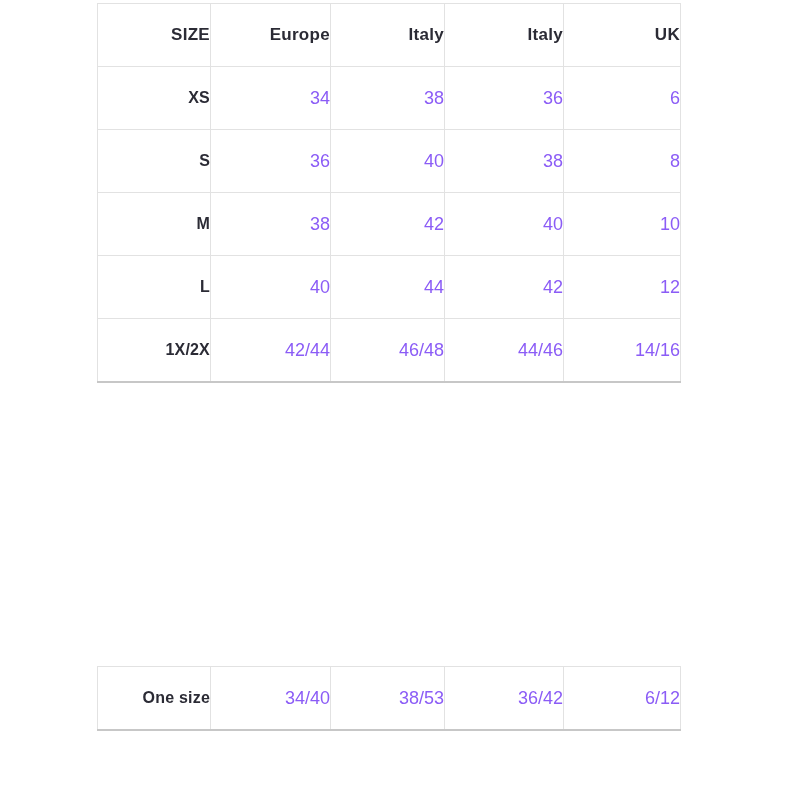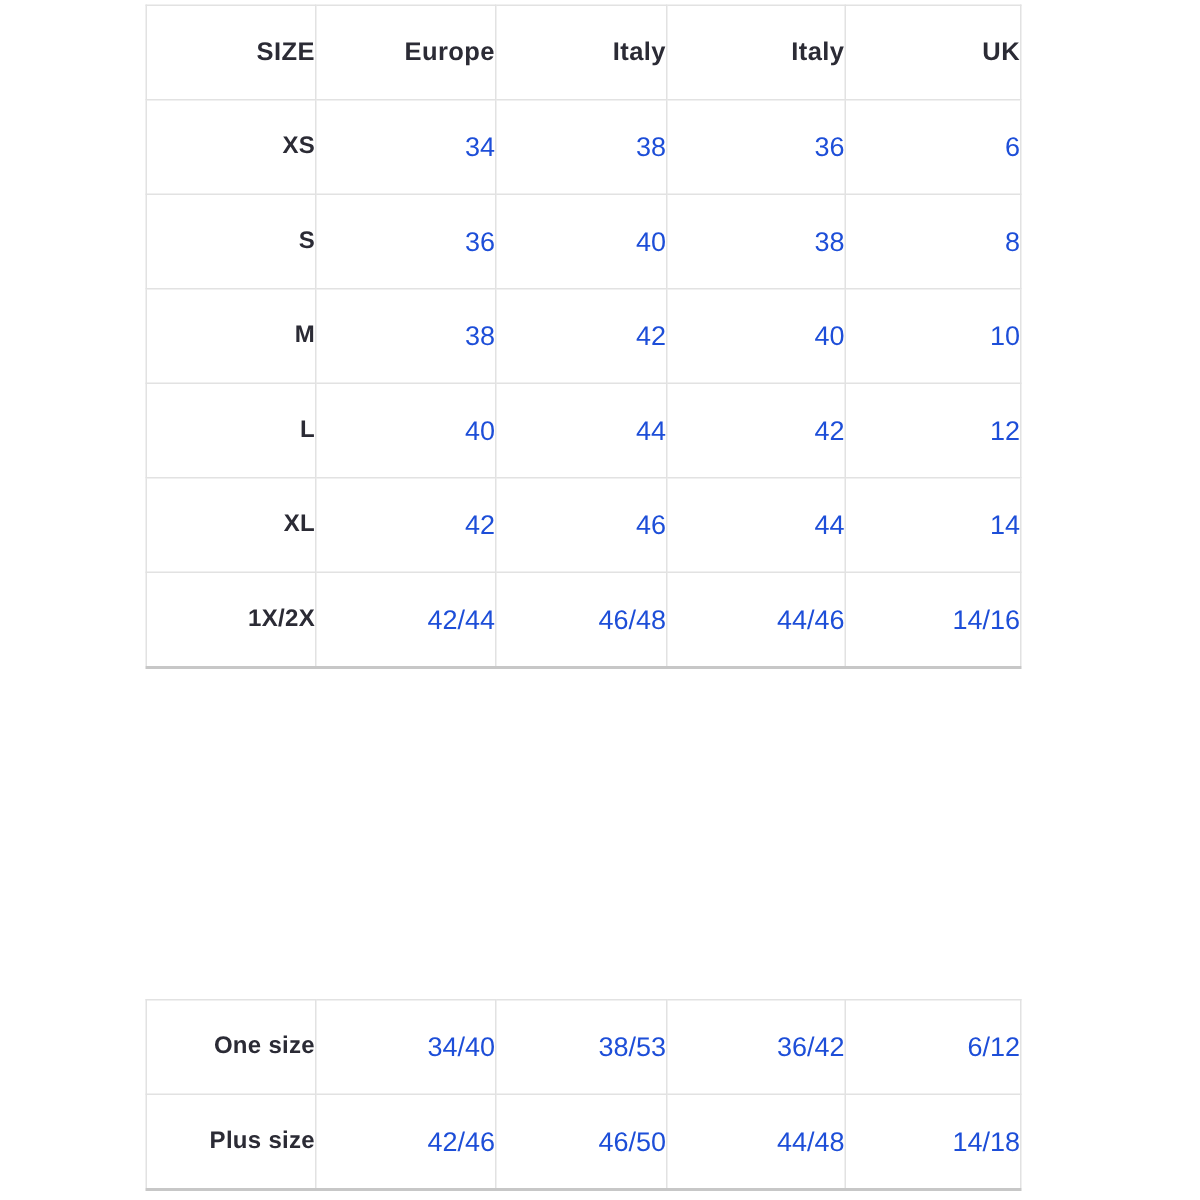--- a/index.html
+++ b/index.html
@@ -49,21 +49,21 @@
   }
   .size-table th.rowlabel {
     font-weight: 700;
     font-size: 16px;
     color: #2b2b35;
     letter-spacing: 0.2px;
   }
   .size-table td {
     font-weight: 400;
     font-size: 18px;
-    color: #1d4ed8;
+    color: #8b5cf6;
   }
   col.c-size   { width: 113px; }
   col.c-europe { width: 120px; }
   col.c-italy  { width: 114px; }
   col.c-france { width: 119px; }
   col.c-uk     { width: 117px; }
 </style>
 </head>
 <body>
 
@@ -109,27 +109,20 @@
         <td>10</td>
       </tr>
       <tr>
         <th class="rowlabel">L</th>
         <td>40</td>
         <td>44</td>
         <td>42</td>
         <td>12</td>
       </tr>
       <tr>
-        <th class="rowlabel">XL</th>
-        <td>42</td>
-        <td>46</td>
-        <td>44</td>
-        <td>14</td>
-      </tr>
-      <tr>
         <th class="rowlabel">1X/2X</th>
         <td>42/44</td>
         <td>46/48</td>
         <td>44/46</td>
         <td>14/16</td>
       </tr>
     </tbody>
   </table>
 
   <table class="size-table secondary">
@@ -141,23 +134,16 @@
         <col class="c-uk">
     </colgroup>
     <tbody>
       <tr>
         <th class="rowlabel">One size</th>
         <td>34/40</td>
         <td>38/53</td>
         <td>36/42</td>
         <td>6/12</td>
       </tr>
-      <tr>
-        <th class="rowlabel">Plus size</th>
-        <td>42/46</td>
-        <td>46/50</td>
-        <td>44/48</td>
-        <td>14/18</td>
-      </tr>
     </tbody>
   </table>
 
 </div>
 
 </body></html>

